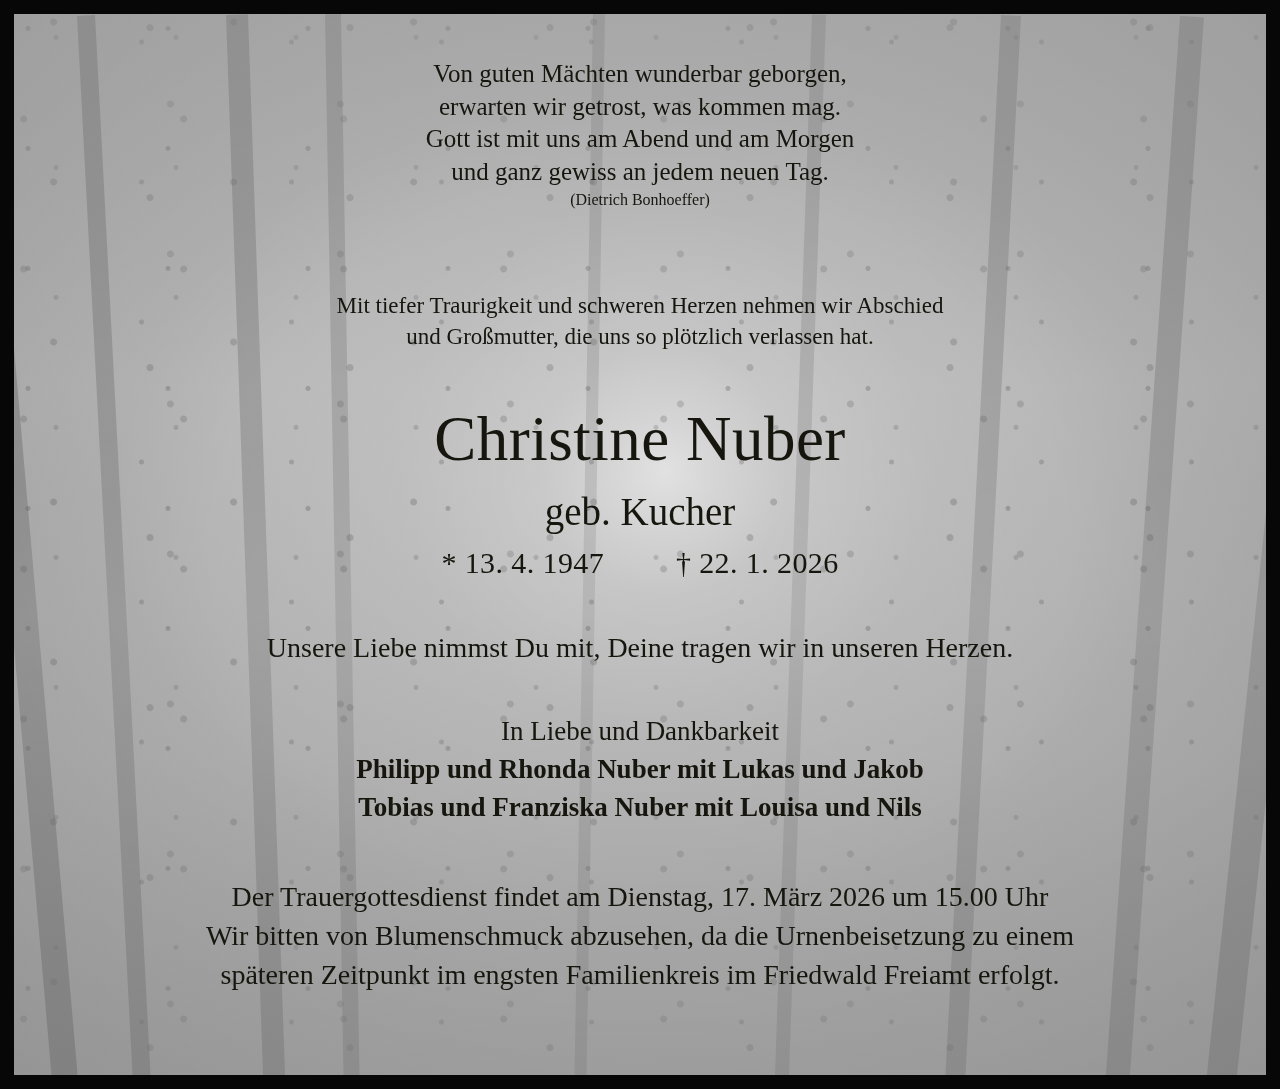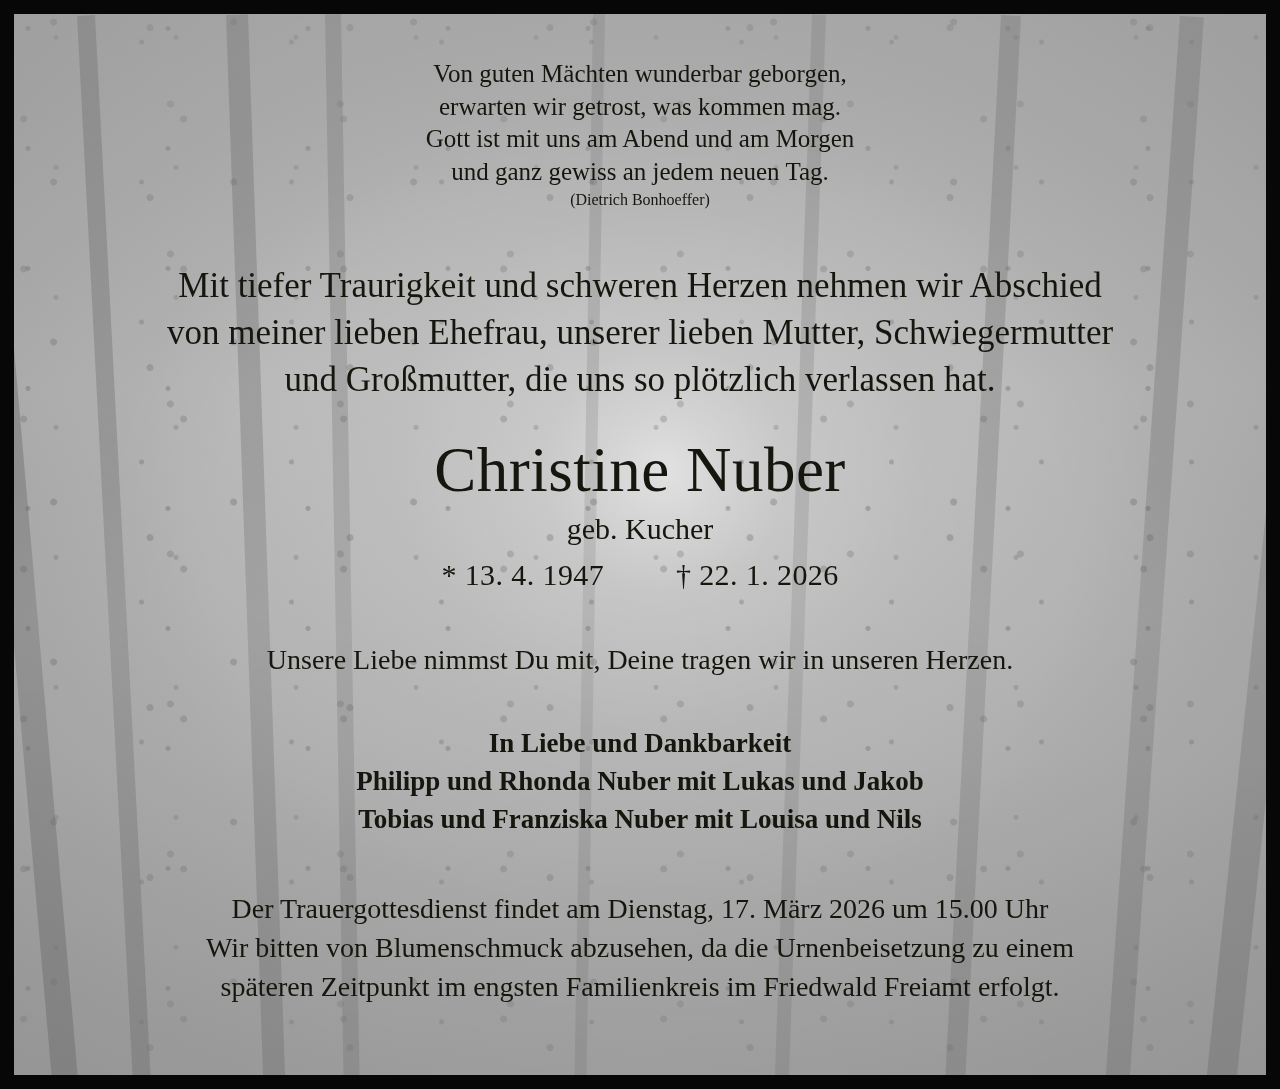--- a/index.html
+++ b/index.html
@@ -75,41 +75,41 @@
     height: 100%;
     box-sizing: border-box;
     padding: 44px 24px 30px;
     text-align: center;
     color: #16160f;
   }
 
   .verse { font-size: 25px; line-height: 1.30; }
   .verse .author { display: block; font-size: 16px; margin-top: 2px; }
 
-  .intro { margin-top: 52px; font-size: 35px; line-height: 1.34; }
+  .intro { margin-top: 80px; font-size: 23px; line-height: 1.34; }
 
   .name {
-    margin-top: 34px;
+    margin-top: 54px;
     font-size: 63px;
     line-height: 1.05;
     letter-spacing: 0.5px;
   }
-  .maiden { margin-top: 8px; font-size: 30px; }
+  .maiden { margin-top: 16px; font-size: 39px; }
 
   .dates {
     margin-top: 12px;
     font-size: 30px;
     letter-spacing: 0.4px;
   }
   .dates .gap { display: inline-block; width: 56px; }
 
   .motto { margin-top: 52px; font-size: 28px; }
 
   .family { margin-top: 48px; font-size: 27px; line-height: 1.42; }
-  .family .lead { font-weight: bold; }
+  .family .lead { font-weight: normal; }
   .family .member { font-weight: bold; display: block; }
 
   .service { margin-top: 50px; font-size: 28px; line-height: 1.40; }
 </style>
 </head>
 <body>
 
 <div class="obituary">
 
   <div class="photo"></div>
@@ -133,21 +133,20 @@
     <div class="verse">
       <div>Von guten Mächten wunderbar geborgen,</div>
       <div>erwarten wir getrost, was kommen mag.</div>
       <div>Gott ist mit uns am Abend und am Morgen</div>
       <div>und ganz gewiss an jedem neuen Tag.</div>
       <span class="author">(Dietrich Bonhoeffer)</span>
     </div>
 
     <div class="intro">
       <div>Mit tiefer Traurigkeit und schweren Herzen nehmen wir Abschied</div>
-      <div>von meiner lieben Ehefrau, unserer lieben Mutter, Schwiegermutter</div>
       <div>und Großmutter, die uns so plötzlich verlassen hat.</div>
     </div>
 
     <div class="name">Christine Nuber</div>
     <div class="maiden">geb. Kucher</div>
 
     <div class="dates">
       <span>* 13. 4. 1947</span>
       <span class="gap"></span>
       <span>† 22. 1. 2026</span>

